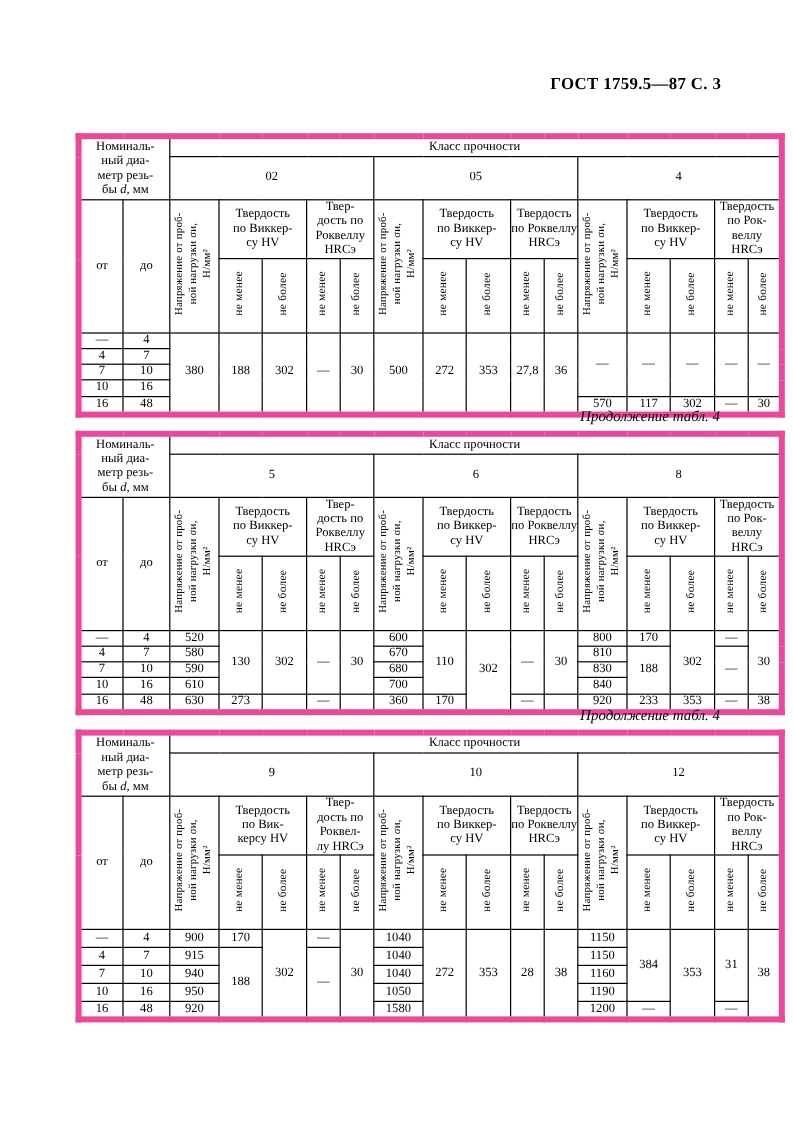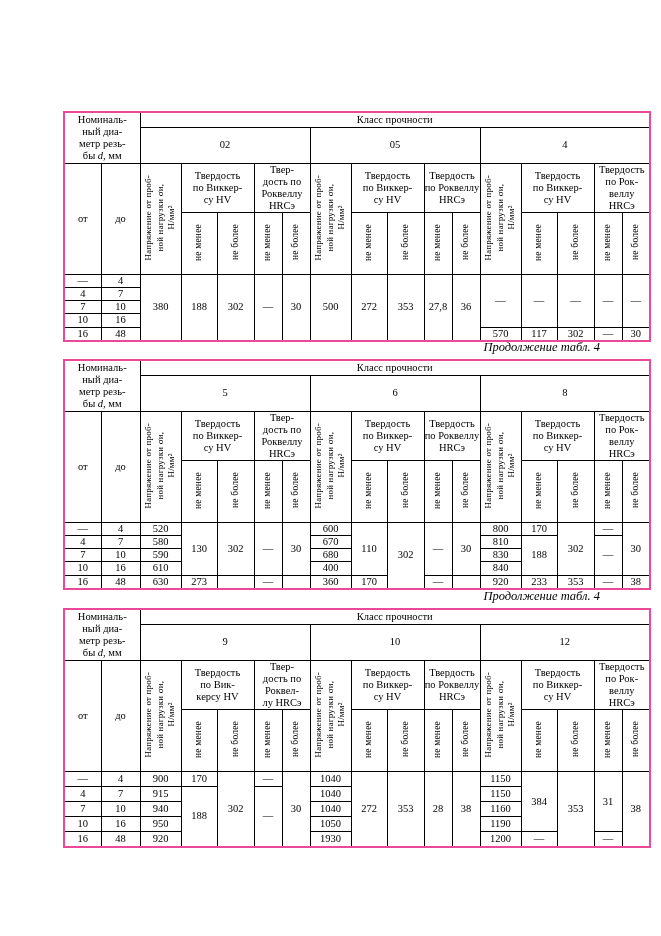--- a/index.html
+++ b/index.html
@@ -14,21 +14,21 @@
   }
   .tbl-caption {
     position:absolute; left:0; width:600px; text-align:right; font-size:12.5px;
   }
   #cap1 { top:93px; }
   #cap2 { top:340px; font-style:italic; }
   #cap3 { top:589px; font-style:italic; }
 
   table.gost {
     position:absolute; left:63px; border-collapse:collapse; table-layout:fixed;
-    border:2px solid #ec4899; background:#fff;
+    border:5px solid #ec4899; background:#fff;
   }
   #t1 { top:111px; } #t2 { top:359px; } #t3 { top:608px; }
 
   table.gost td {
     border:1px solid #000; padding:0; text-align:center; vertical-align:middle;
     font-size:10.5px; line-height:1.15; overflow:hidden;
   }
   tr.hr1 { height:14px; } tr.hr2 { height:36px; }
   tr.hr3 { height:44px; } tr.hr4 { height:62px; }
   #t1 tbody tr, #t2 tbody tr { height:13px; }
@@ -50,20 +50,21 @@
     white-space:pre-line; display:inline-block;
     font-size:9.5px; line-height:1.25; letter-spacing:.2px;
   }
   .rot.stress { font-size:9px; line-height:1.3; }
   td.body-cell { font-size:10.5px; }
 </style>
 </head>
 <body>
 
 <div class="sheet">
+  <div class="doc-ref">ГОСТ 1759.5—87 С. 3</div>
   <table class="gost" id="t1">
       <colgroup>
         <col style="width: 37px;">
         <col style="width: 39px;">
         <col style="width: 41px;">
         <col style="width: 36px;">
         <col style="width: 37px;">
         <col style="width: 28px;">
         <col style="width: 28px;">
         <col style="width: 41px;">
@@ -296,21 +297,21 @@
           <td class="body-cell">7</td>
           <td class="body-cell">10</td>
           <td class="body-cell bl3">590</td>
           <td class="body-cell bl3">680</td>
           <td class="body-cell bl3">830</td>
         </tr>
         <tr>
           <td class="body-cell">10</td>
           <td class="body-cell">16</td>
           <td class="body-cell bl3">610</td>
-          <td class="body-cell bl3">400</td>
+          <td class="body-cell bl3">700</td>
           <td class="body-cell bl3">840</td>
         </tr>
         <tr>
           <td class="body-cell">16</td>
           <td class="body-cell">48</td>
           <td class="body-cell bl3">630</td>
           <td class="body-cell bl2">273</td>
           <td class="body-cell bl2"></td>
           <td class="body-cell bl2">—</td>
           <td class="body-cell bl2"></td>
@@ -448,20 +449,20 @@
           <td class="body-cell">10</td>
           <td class="body-cell">16</td>
           <td class="body-cell bl3">950</td>
           <td class="body-cell bl3">1050</td>
           <td class="body-cell bl3">1190</td>
         </tr>
         <tr>
           <td class="body-cell">16</td>
           <td class="body-cell">48</td>
           <td class="body-cell bl3">920</td>
-          <td class="body-cell bl3">1930</td>
+          <td class="body-cell bl3">1580</td>
           <td class="body-cell bl3">1200</td>
           <td class="body-cell bl2">—</td>
           <td class="body-cell bl2">—</td>
         </tr>
       </tbody>
     </table>
 </div>
 
 </body></html>

